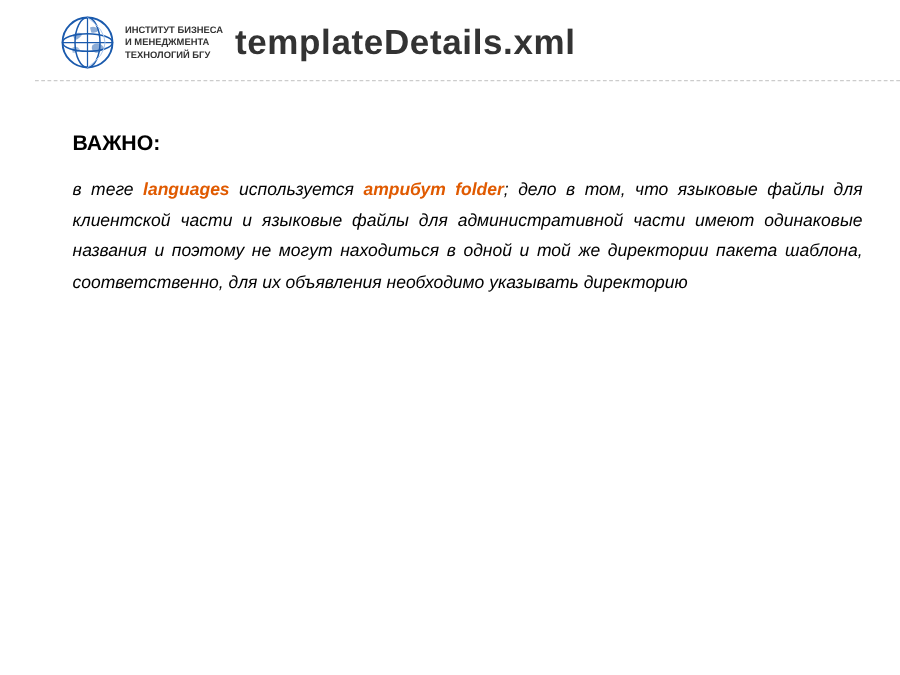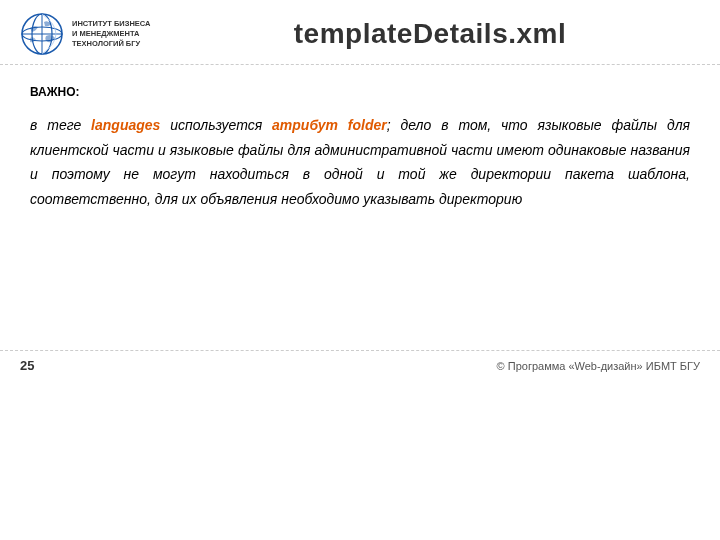--- a/index.html
+++ b/index.html
@@ -16,20 +16,21 @@
       overflow: hidden;
       position: relative;
     }
 
     .page {
       width: 720px;
       height: 380px;
       display: flex;
       flex-direction: column;
       background: #fff;
+      padding-left: 28px;
     }
 
     
     .header {
       display: flex;
       align-items: center;
       padding: 12px 20px 8px 20px;
       border-bottom: 1px dashed #ccc;
     }
 
@@ -51,41 +52,42 @@
       font-size: 7.5px;
       color: #333;
       line-height: 1.3;
       text-transform: uppercase;
       font-weight: bold;
       max-width: 80px;
     }
 
     .header-title-area {
       flex: 1;
-      text-align: center;
+      text-align: left;
     }
 
     .header-title {
       font-size: 28px;
       font-weight: bold;
       color: #333;
       letter-spacing: 0.5px;
     }
 
     
     .main-content {
       flex: 1;
       padding: 20px 30px 10px 30px;
     }
 
     .important-label {
-      font-size: 12px;
+      font-size: 17px;
       font-weight: bold;
       color: #000;
       margin-bottom: 14px;
+      margin-top: 20px;
     }
 
     .body-text {
       font-size: 14px;
       color: #000;
       line-height: 1.75;
       text-align: justify;
       font-style: italic;
     }
 
@@ -152,18 +154,14 @@
     </div>
   </div>
 
   <div class="main-content">
     <p class="important-label">ВАЖНО:</p>
     <p class="body-text">
       <span>в теге&nbsp;</span><span class="highlight-languages">languages</span><span>&nbsp;используется&nbsp;</span><span class="highlight-folder">атрибут folder</span><span>; дело в том, что языковые файлы для клиентской части и языковые файлы для административной части имеют одинаковые названия и поэтому не могут находиться в одной и той же директории пакета шаблона, соответственно, для их объявления необходимо указывать директорию</span>
     </p>
   </div>
 
-  <div class="footer">
-    <span class="footer-page-number">25</span>
-    <span class="footer-copyright">© Программа «Web-дизайн» ИБМТ БГУ</span>
-  </div>
 
 </div>
 
 </body></html>

